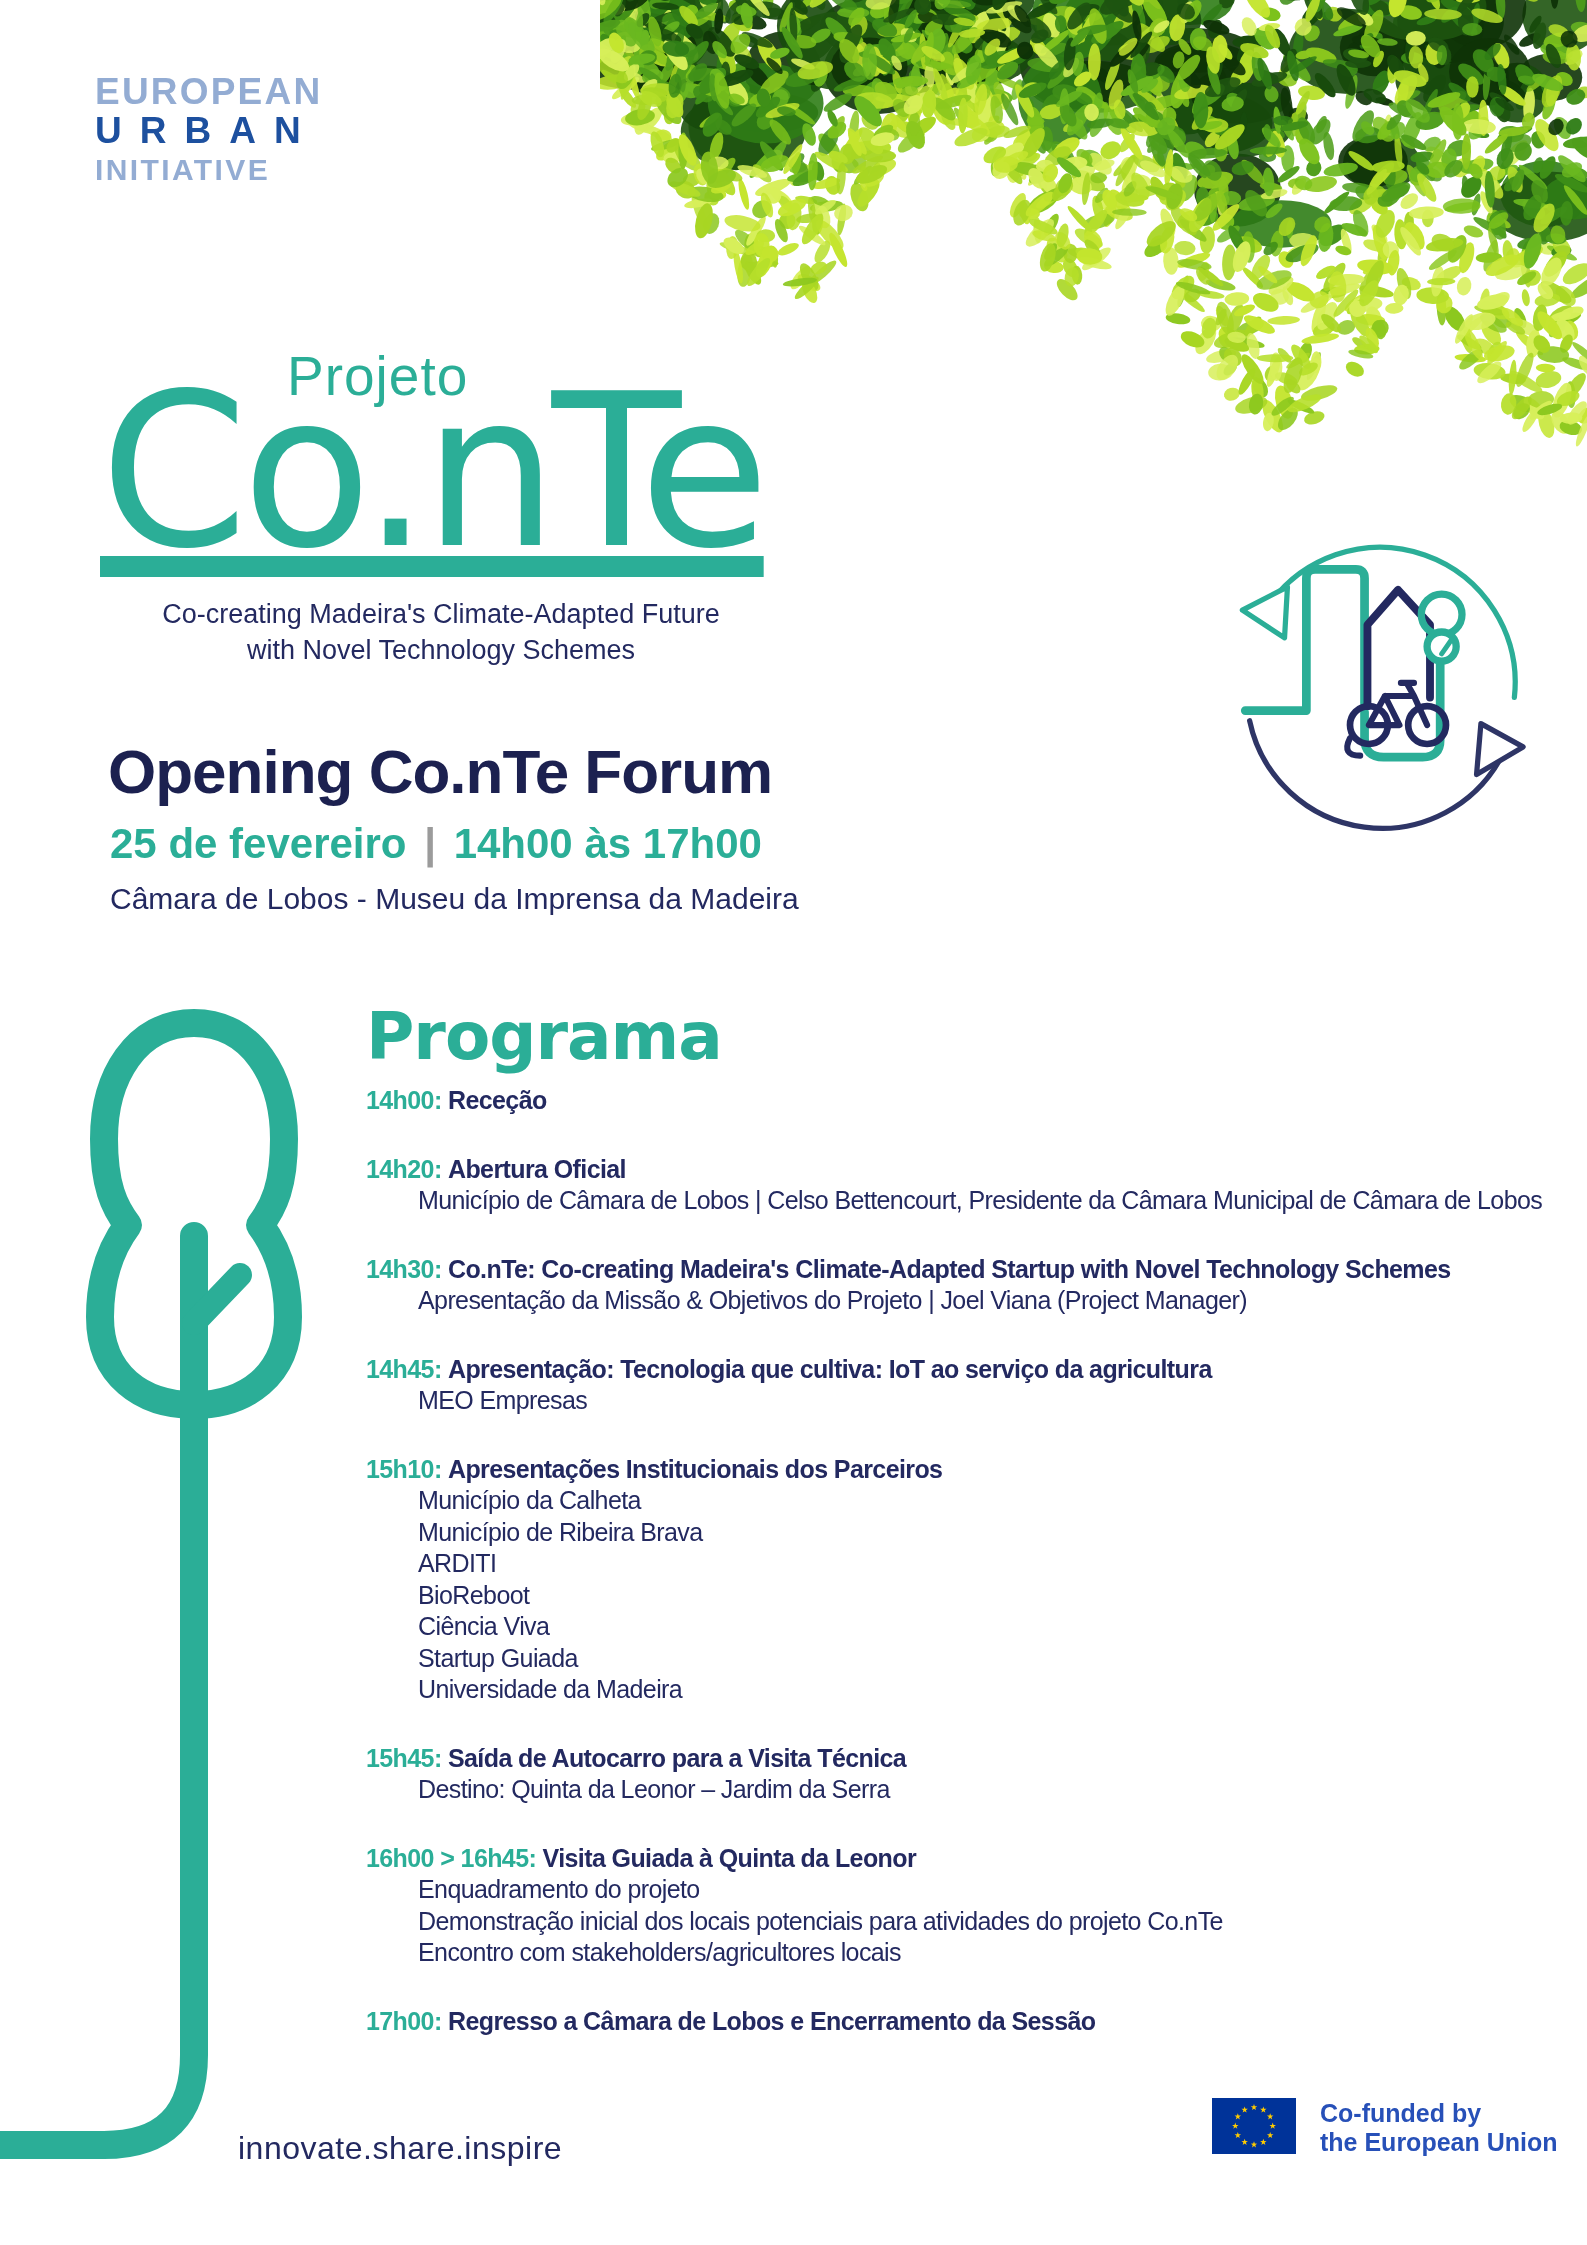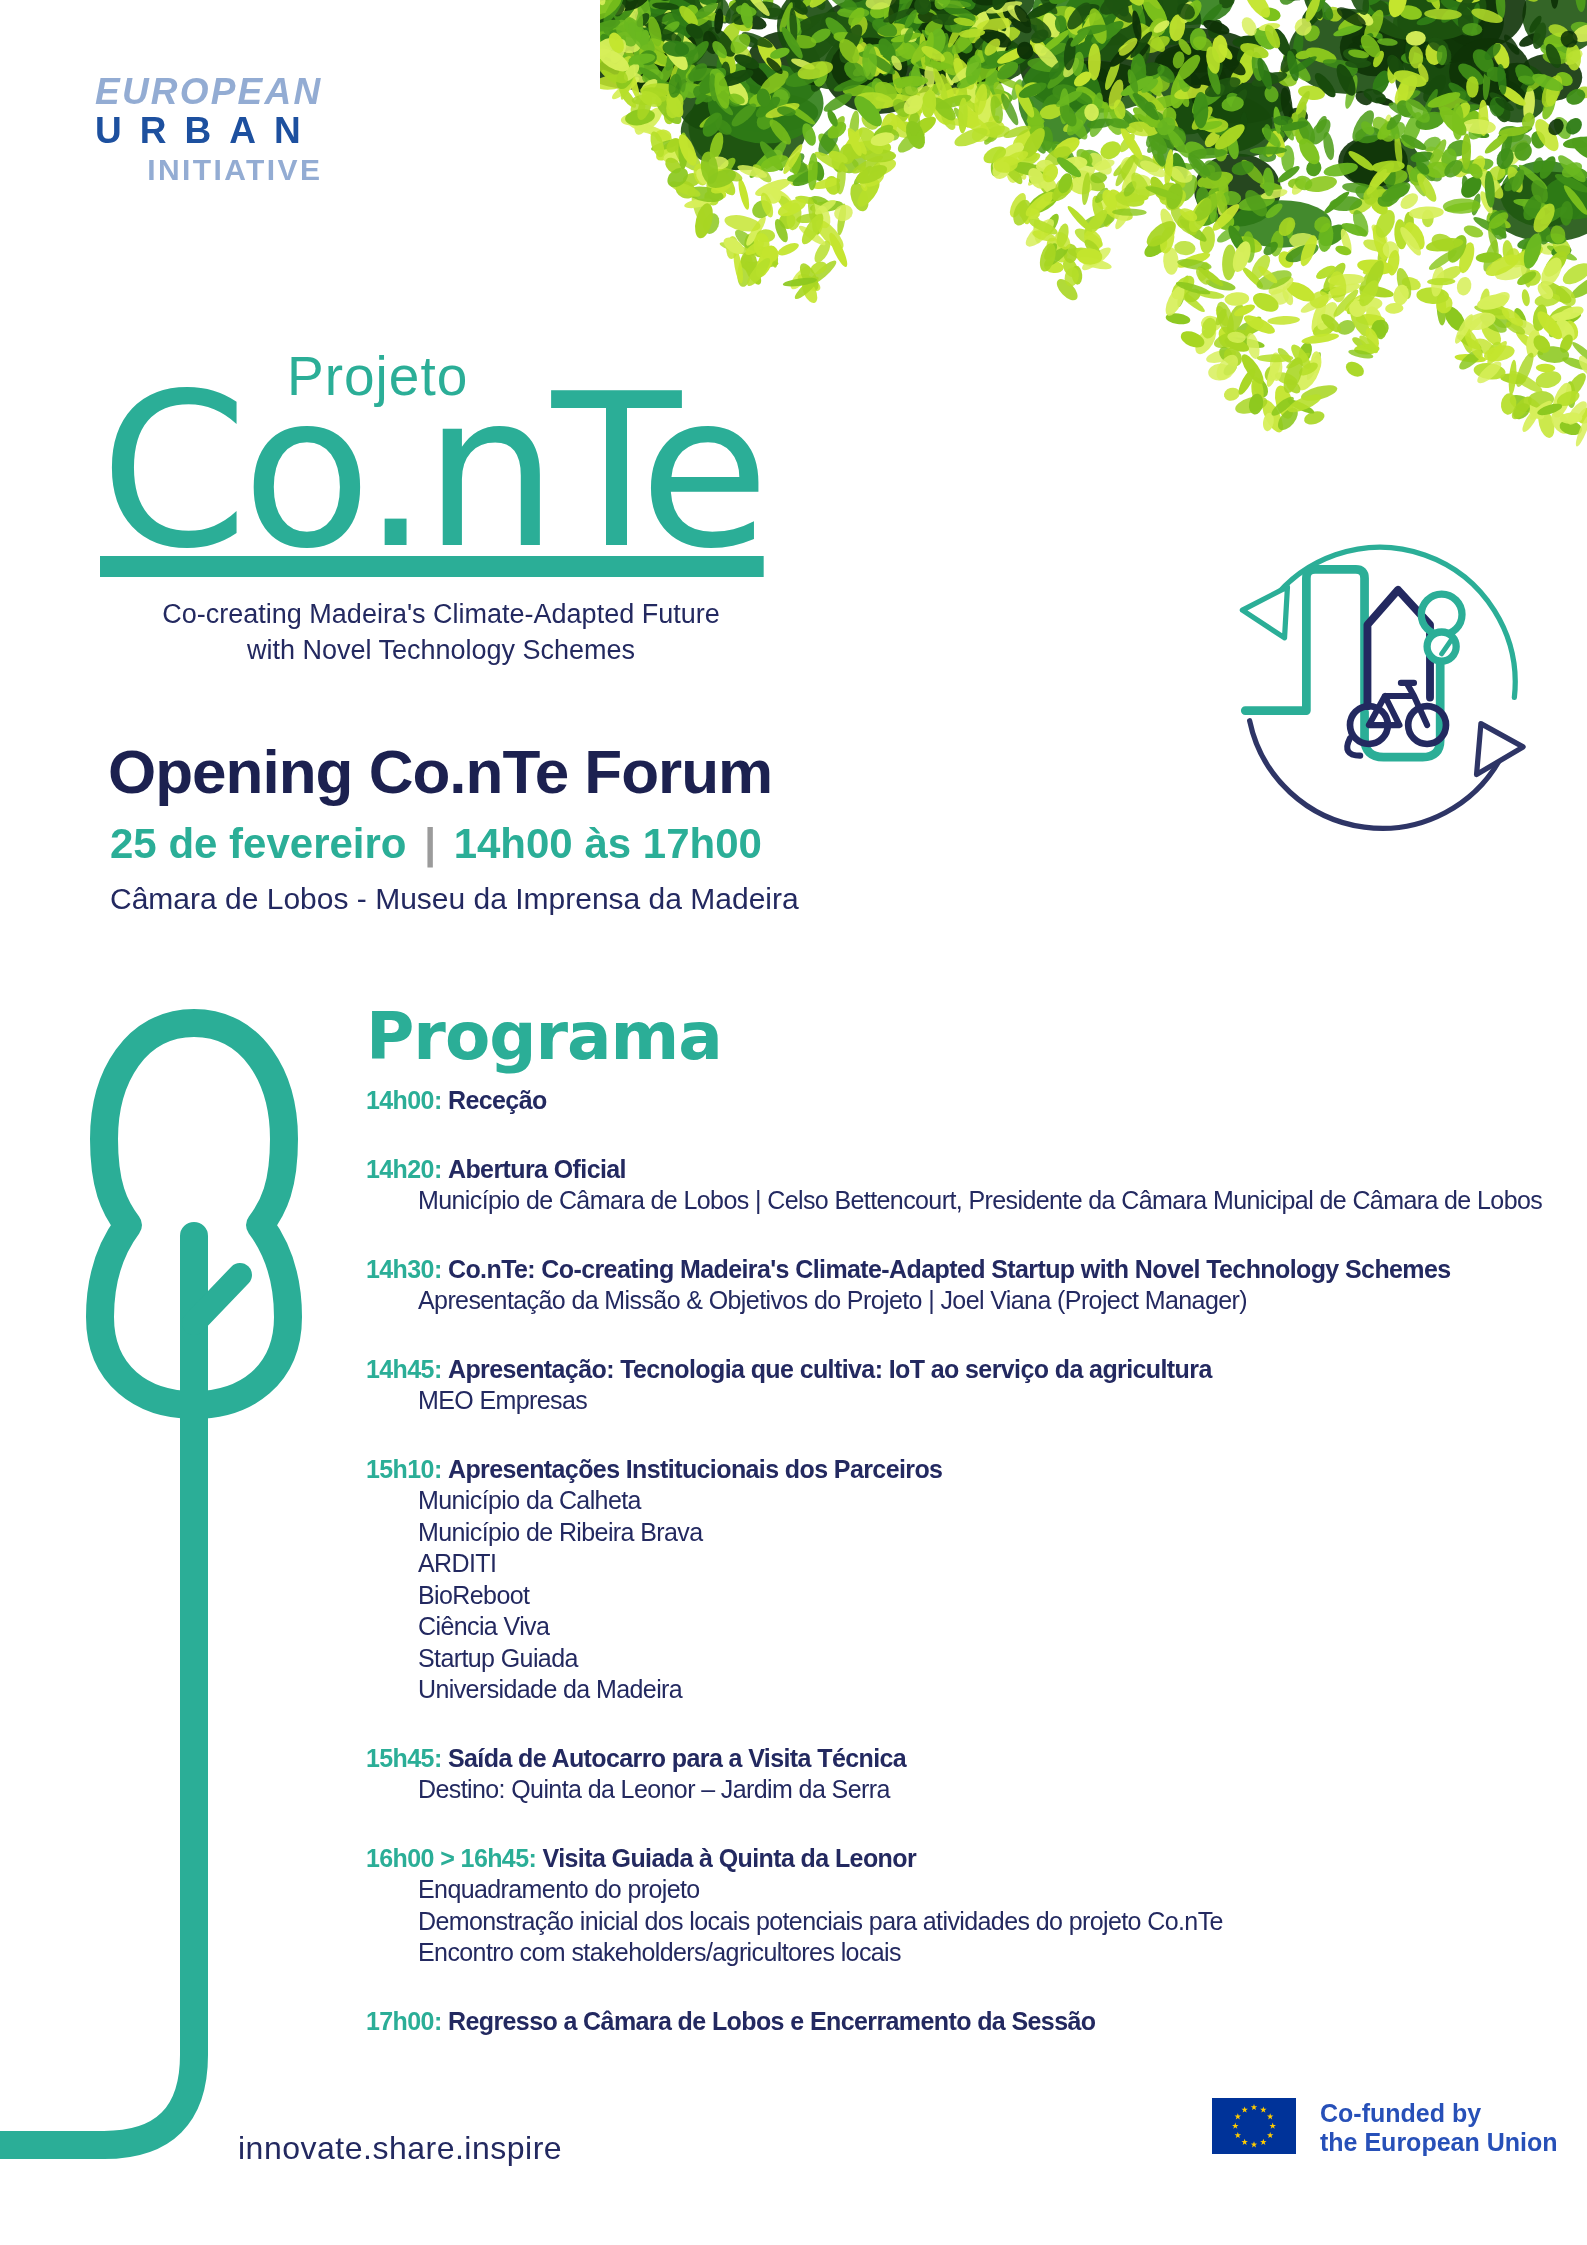--- a/index.html
+++ b/index.html
@@ -4,23 +4,23 @@
 <style>
   html,body{margin:0;padding:0;background:#e8e8e8;}
   .page{
     position:relative; width:1587px; height:2245px; background:#fff;
     overflow:hidden; margin:0 auto;
     font-family:"Liberation Sans", sans-serif;
   }
   .abs{position:absolute;}
   
   .eui{left:95px; top:72px; font-weight:bold; line-height:39px;}
-  .eui .l1{font-size:37px; letter-spacing:2.2px; color:var(--eui_light);font-style:italic;}
+  .eui .l1{font-size:37px; letter-spacing:2.2px; color:var(--eui_light);}
   .eui .l2{font-size:37px; letter-spacing:18px; color:var(--eui_dark);}
-  .eui .l3{font-size:30px; letter-spacing:2.4px; color:var(--eui_light);text-align:right;}
+  .eui .l3{font-size:30px; letter-spacing:2.4px; color:var(--eui_light);}
   
   .pretitle{left:287px; top:344px; font-family:Liberation Sans, sans-serif;
     font-size:55px; color:var(--teal); letter-spacing:1px;}
   .big-title{left:100px; top:366px; font-family:"DejaVu Sans",sans-serif;
     font-size:212px; color:var(--teal); letter-spacing:-6px; line-height:212px;text-decoration:underline;}
   .subtitle{left:91px; top:596px; width:700px; text-align:center;
     color:var(--navy); font-size:27px; line-height:36px; font-weight:500;}
   
   .event-title{left:108px; top:736px; font-size:62px; font-weight:bold;
     color:var(--navy_dark); letter-spacing:-1px;}

